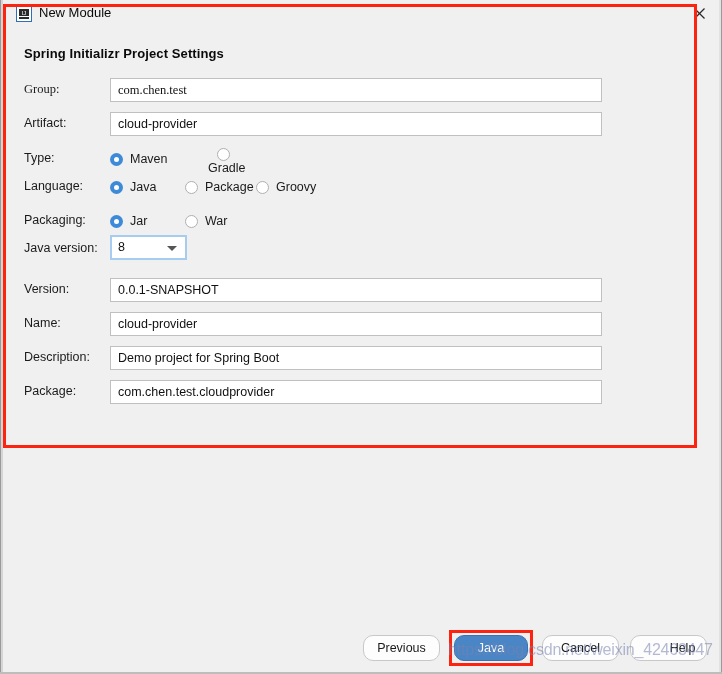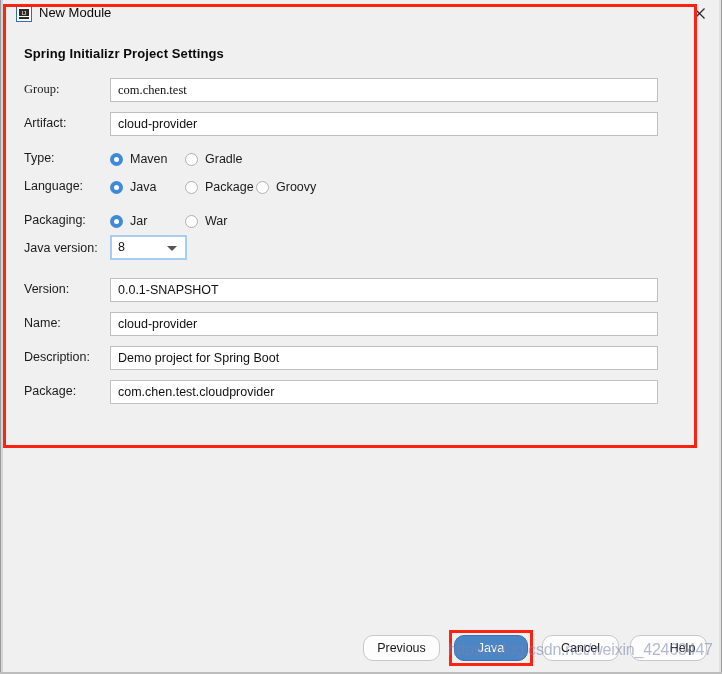--- a/index.html
+++ b/index.html
@@ -117,21 +117,21 @@
     left: 21px; top: 4px;
     font-size: 12.5px;
     color: #1a1a1a;
     white-space: nowrap;
   }
 
   .text-field {
     position: absolute;
     left: 107px;
     top: 0;
-    width: 548px;
+    width: 492px;
     height: 24px;
     background: #ffffff;
     border: 1px solid #c0c0c0;
     box-sizing: border-box;
   }
   .text-field .value {
     position: absolute;
     left: 7px; top: 4px;
     font-size: 12.5px;
     color: #111111;
@@ -304,21 +304,21 @@
     </div>
   </div>
 
   <div class="form-row" style="top:119px;">
     <div class="row-label">Type:</div>
     <div class="radio-group">
       <div class="radio-item" style="left:0px;">
         <span class="radio-mark on"></span>
         <span class="radio-label">Maven</span>
       </div>
-      <div class="radio-item" style="left:75px;">
+      <div class="radio-item" style="left:91px;flex-direction:column;">
         <span class="radio-mark off"></span>
         <span class="radio-label">Gradle</span>
       </div>
     </div>
   </div>
 
   <div class="form-row" style="top:147px;">
     <div class="row-label">Language:</div>
     <div class="radio-group">
       <div class="radio-item" style="left:0px;">

